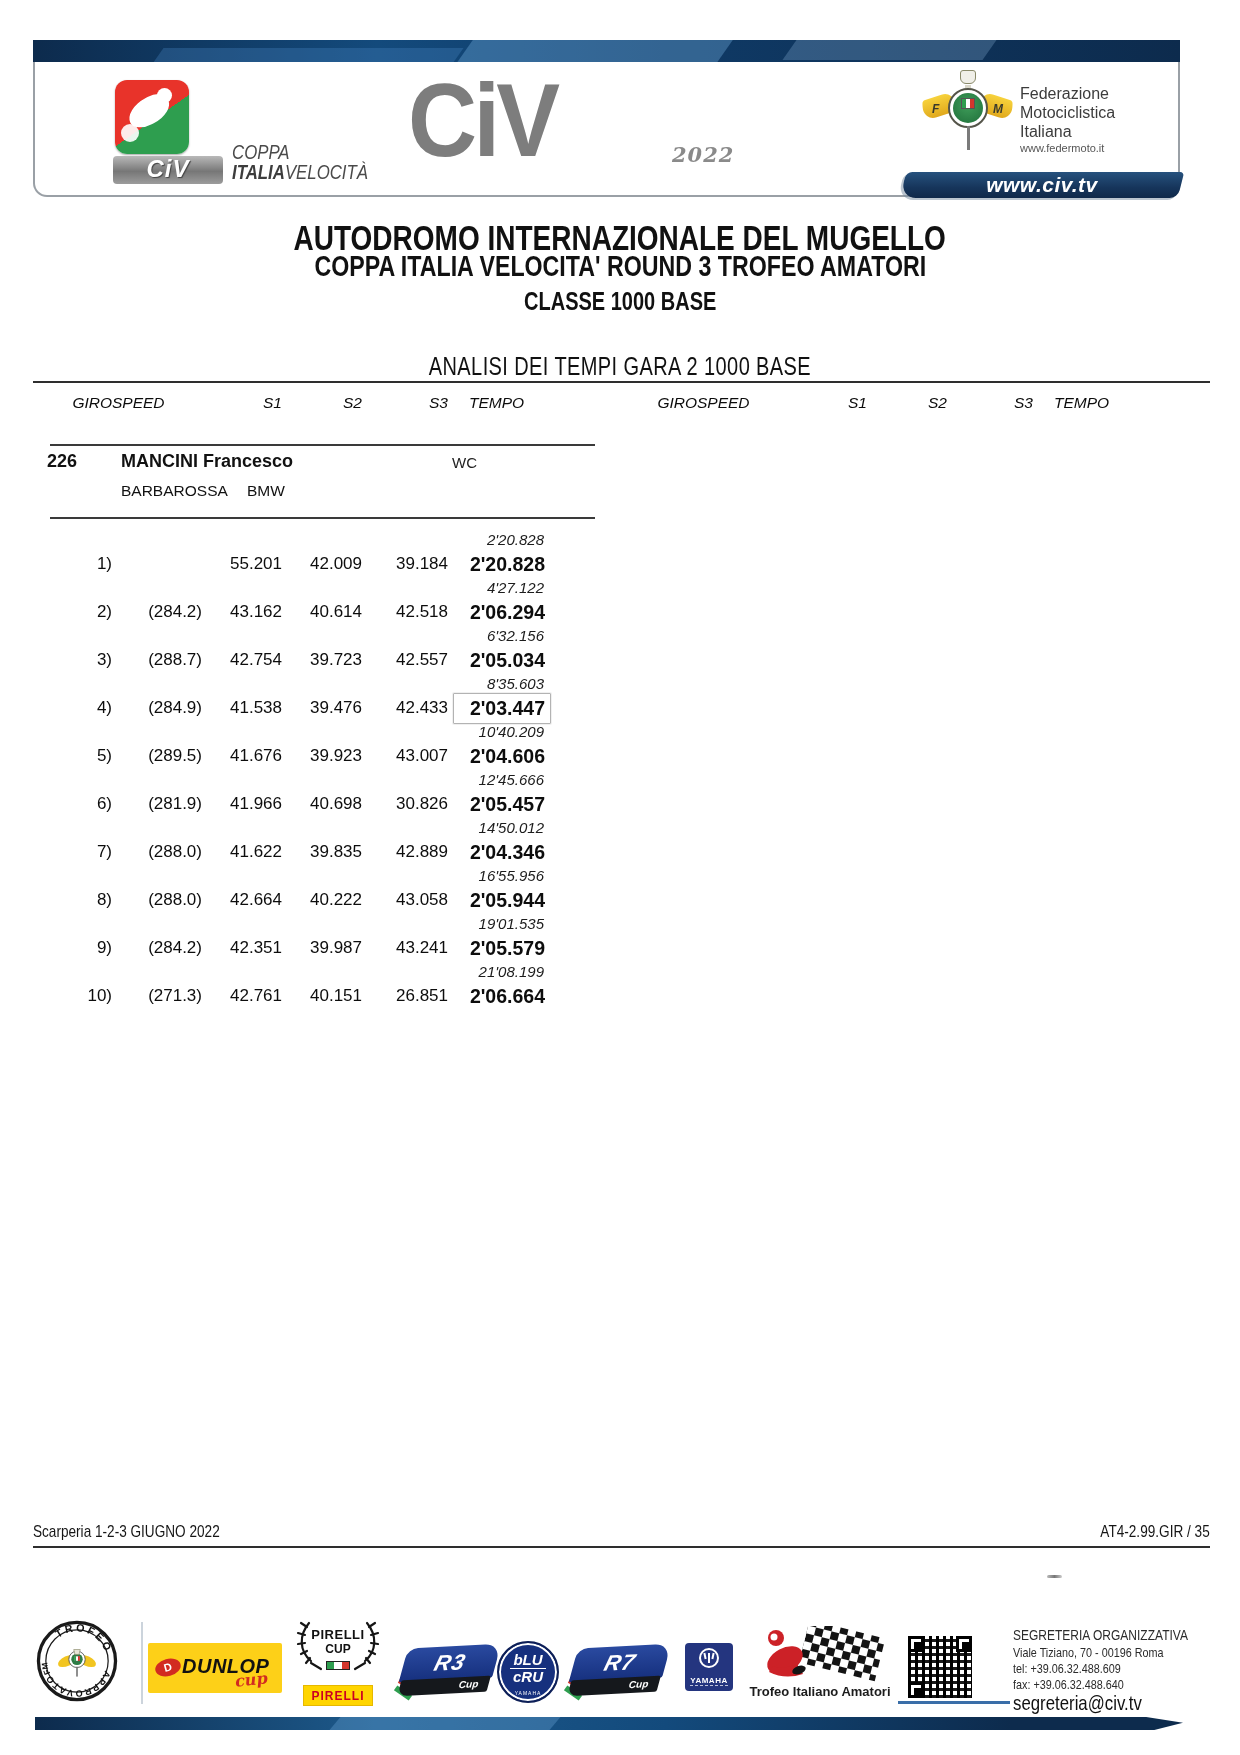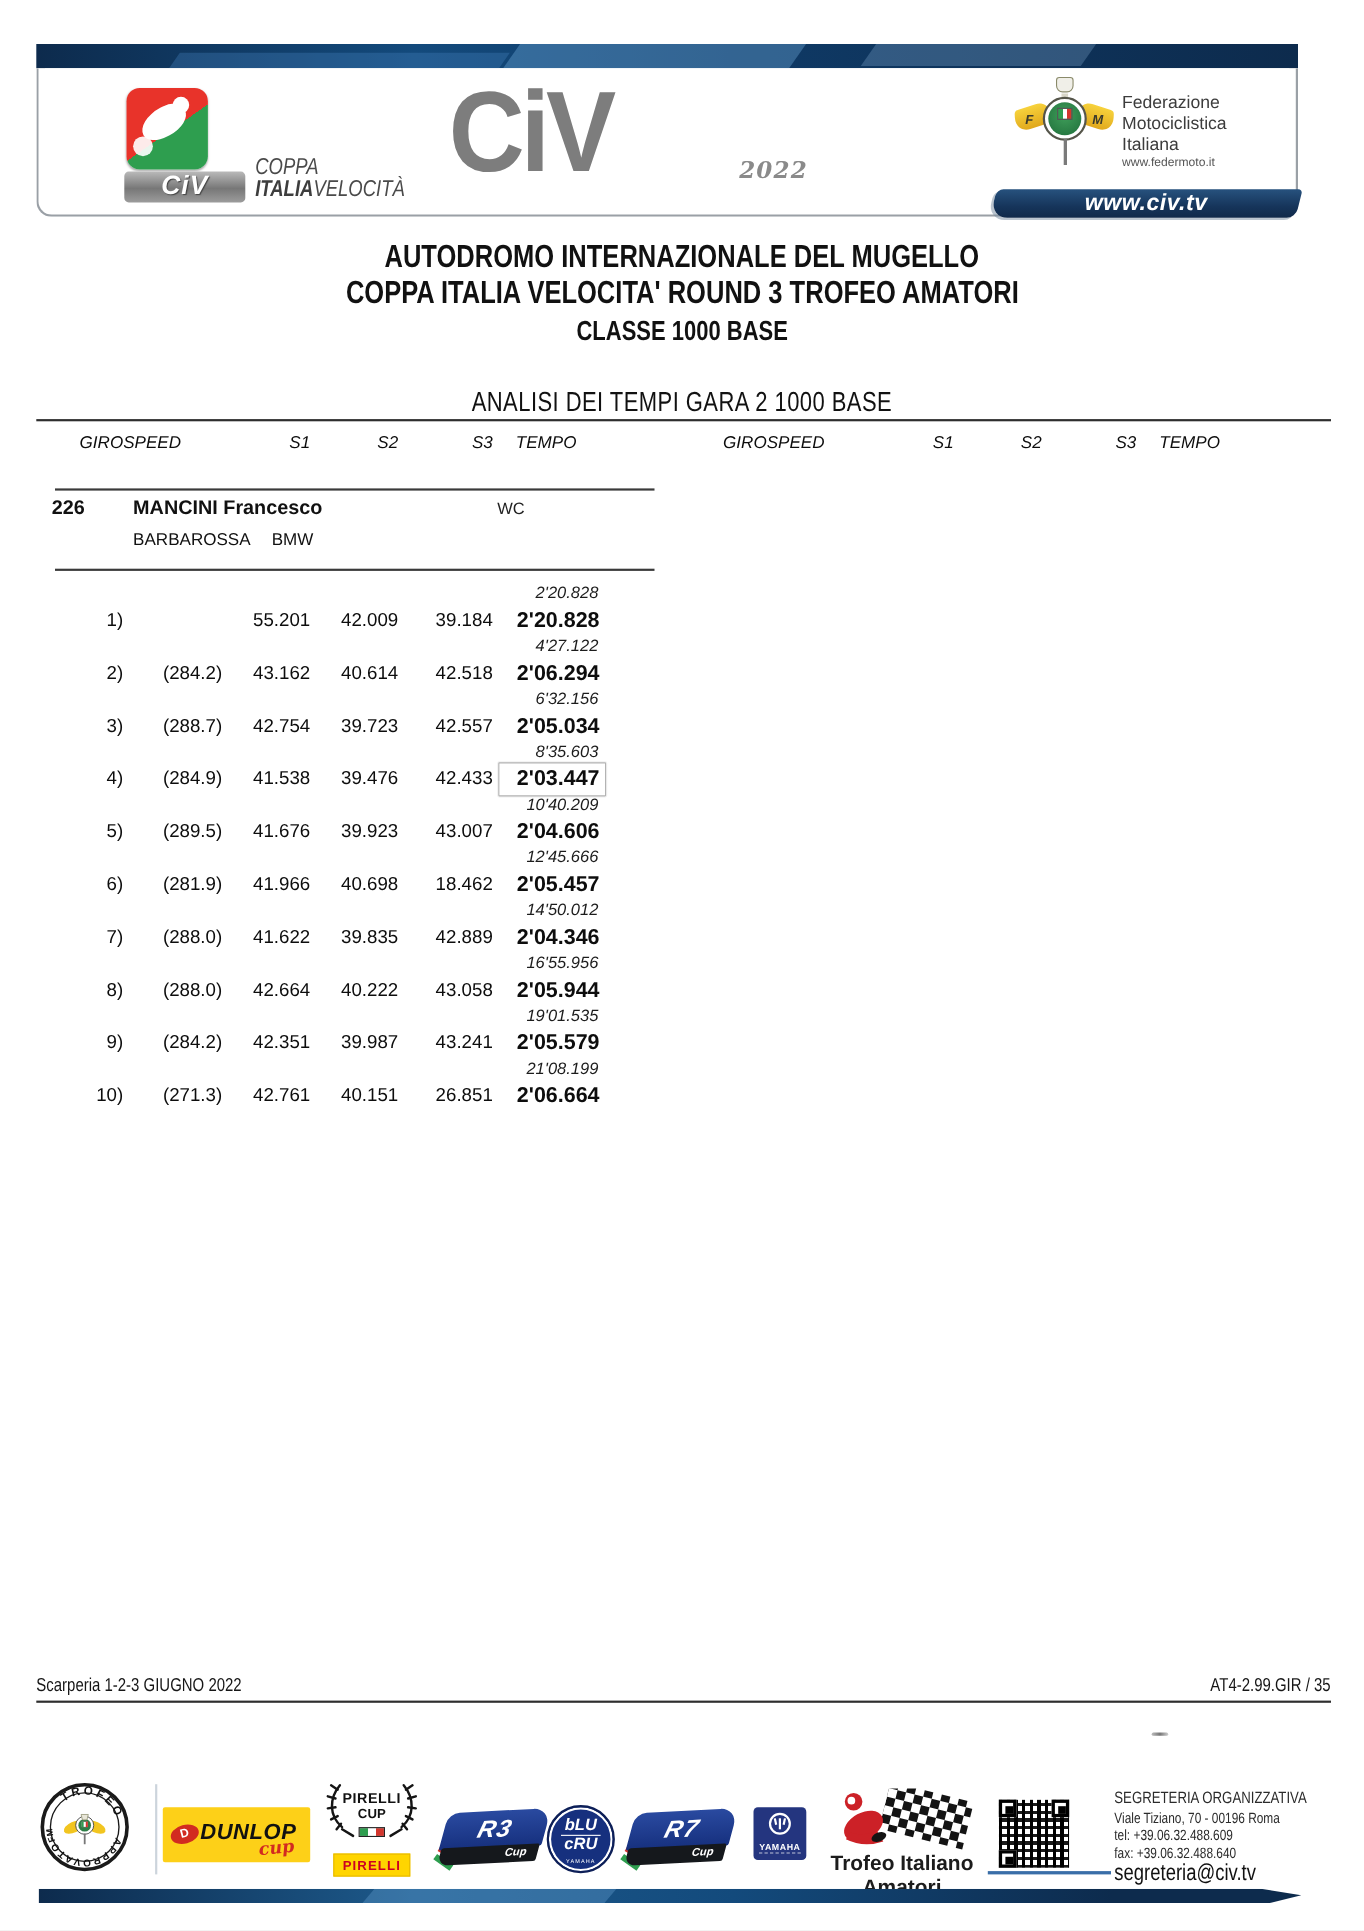--- a/index.html
+++ b/index.html
@@ -78,21 +78,21 @@
 
   .civtv-bar { left:903px; top:172px; width:278px; height:26px;
     background:linear-gradient(180deg,#27527e,#16355b 60%,#10294a);
     transform:skewX(-14deg); border-radius:6px 4px 8px 16px;
     box-shadow:-2px 2px 0 rgba(120,140,160,.5); }
   .civtv-txt { left:903px; top:172px; width:278px; height:26px; text-align:center;
     color:#fff; font-weight:700; font-style:italic; font-size:21px; line-height:25px; letter-spacing:.5px; }
 
   
   .t-center { left:0; width:1240px; text-align:center; }
-  .title1 { top:218px; font-weight:700; font-size:29px; }
+  .title1 { top:218px; font-weight:700; font-size:35px; }
   .title2 { top:250px; font-weight:700; font-size:29px; }
   .title3 { top:287px; font-weight:700; font-size:25px; }
   .analysis { top:352px; font-weight:400; font-size:25px; letter-spacing:.5px; }
   .rule-full { left:33px; top:381px; width:1177px; height:2px; background:#2e2e2e; }
 
   
   .hdr-row { top:394px; width:512px; display:flex; font-style:italic; font-size:15.5px; color:#0c0c0c; }
   .hdr-left { left:33px; } .hdr-right { left:618px; }
   .c-giro { width:79px; text-align:right; }
   .c-speed { width:90px; text-align:left; }
@@ -178,21 +178,21 @@
   .yamaha .fork { width:20px; height:20px; border:2px solid #fff; border-radius:50%; margin:5px auto 1px;
     position:relative; }
   .yamaha .fork i { position:absolute; background:#fff; width:2px; }
   .yamaha .fork i:nth-child(1){ left:7px; top:3px; height:10px; }
   .yamaha .fork i:nth-child(2){ left:3px; top:3px; height:6px; transform:rotate(-12deg); }
   .yamaha .fork i:nth-child(3){ left:11px; top:3px; height:6px; transform:rotate(12deg); }
   .yamaha .yname { font-size:8px; font-weight:700; letter-spacing:.5px; border-bottom:1px dashed rgba(255,255,255,.7); display:inline-block; }
 
   .amatori { left:755px; top:1626px; width:130px; height:74px; }
   .amatori .cap { position:absolute; left:-18px; top:58px; width:166px; text-align:center;
-    font-weight:700; font-size:19px; color:#1c1c1c; }
+    font-weight:700; font-size:13px; color:#1c1c1c; }
 
   .qr { left:905px; top:1633px; width:70px; height:68px; border:3px solid #fff; background:
     repeating-linear-gradient(0deg, rgba(0,0,0,.9) 0 3px, transparent 3px 7px),
     repeating-linear-gradient(90deg, #000 0 3px, #fff 3px 7px); position:absolute; }
   .qr .f { position:absolute; width:16px; height:16px; border:3px solid #000; background:#fff; }
   .qr .f i { position:absolute; left:3px; top:3px; width:7px; height:7px; background:#000; }
   .qr .f1 { left:0; top:0; } .qr .f2 { right:0; top:0; } .qr .f3 { left:0; bottom:0; }
   .qr-line { left:898px; top:1701px; width:112px; height:3px; background:#3a6ea8; }
 
   .seg1 { left:1013px; top:1626px; font-size:15px; color:#2b2b2b; }
@@ -339,21 +339,21 @@
           <div class="c-tempo"><span>2'04.606</span></div>
         </div>
       </div>
       <div class="lap">
         <div class="cum">12'45.666</div>
         <div class="vals">
           <div class="c-giro">6)</div>
           <div class="c-speed" style="text-align:right">(281.9)</div>
           <div class="c-s1">41.966</div>
           <div class="c-s2">40.698</div>
-          <div class="c-s3">18.462</div>
+          <div class="c-s3">30.826</div>
           <div class="c-tempo"><span>2'05.457</span></div>
         </div>
       </div>
       <div class="lap">
         <div class="cum">14'50.012</div>
         <div class="vals">
           <div class="c-giro">7)</div>
           <div class="c-speed" style="text-align:right">(288.0)</div>
           <div class="c-s1">41.622</div>
           <div class="c-s2">39.835</div>

